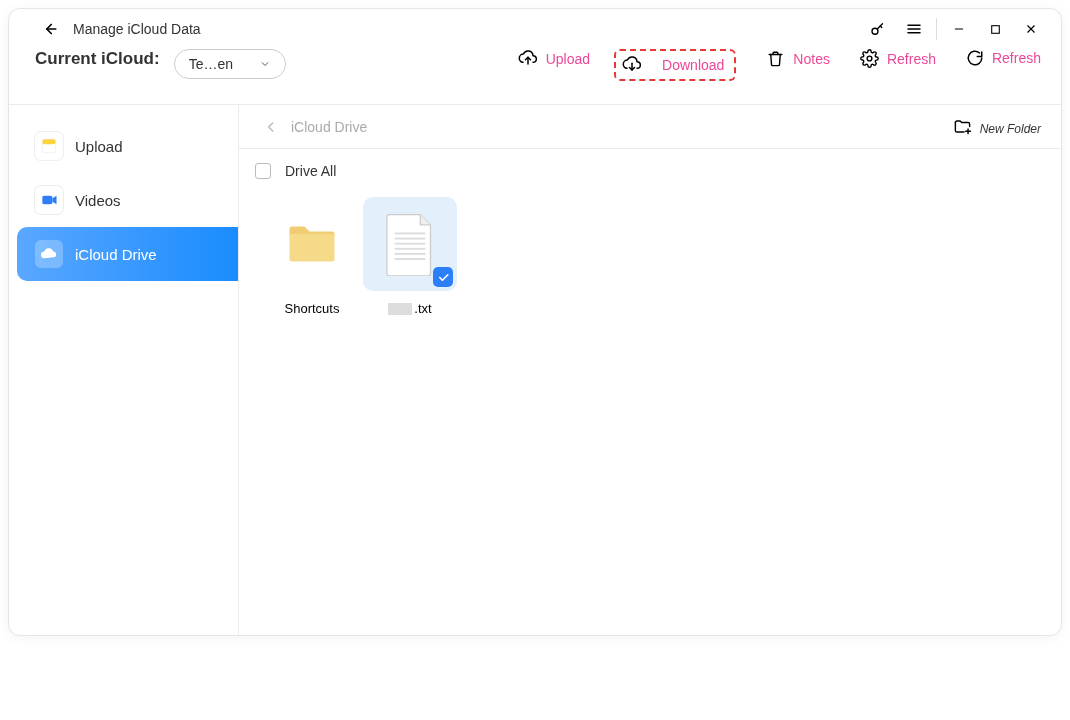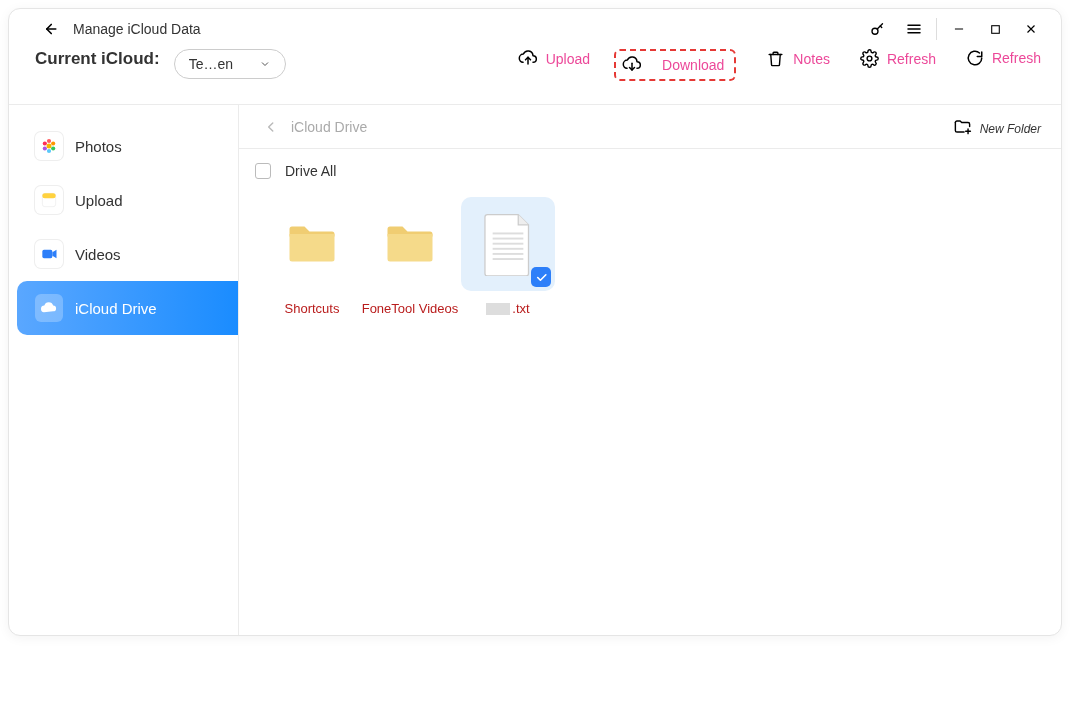--- a/index.html
+++ b/index.html
@@ -43,21 +43,21 @@
   .new-folder { display:flex; align-items:flex-end; font-size:12px; cursor:pointer;font-style:italic; }
   .new-folder svg { margin-right:8px; }
 
   .select-all { display:flex; align-items:center; height:44px; padding-left:16px; font-size:14px; }
   .checkbox { width:16px; height:16px; border:1.5px solid #bbb; border-radius:3px; margin-right:14px; cursor:pointer; }
 
   .grid { display:flex; flex-wrap:wrap; padding:4px 0 0 24px; }
   .grid-item { width:98px; margin-right:0; display:flex; flex-direction:column; align-items:center; cursor:pointer; }
   .grid-thumb { width:94px; height:94px; display:flex; align-items:center; justify-content:center; border-radius:10px; position:relative; }
   .grid-item.selected .grid-thumb { background:#e3f0fc; }
-  .grid-label { font-size:13px; margin-top:10px; text-align:left; color:#b91c1c; white-space:nowrap; }
+  .grid-label { font-size:13px; margin-top:10px; text-align:left; color:#000000; white-space:nowrap; }
   .grid-label .obfus { display:inline-block; width:24px; height:12px; background:#ddd; vertical-align:-2px; margin-right:2px; }
   .check-badge { position:absolute; right:4px; bottom:4px; width:20px; height:20px; border-radius:5px; background:#2d7ff9; display:flex; align-items:center; justify-content:center; }
 </style>
 </head>
 <body>
 
 <div class="window">
 
   <div class="titlebar">
     <div class="back-btn">
@@ -149,34 +149,20 @@
           <path d="M21 12a9 9 0 1 1-3-6.7"></path>
           <path d="M21 4v6h-6"></path>
         </svg>
       <span>Refresh</span>
     </div>
   </div>
 
   <div class="body">
 
     <div class="sidebar">
-      <div class="side-item">
-        <div class="icon-box" style="background:#fff;box-shadow:0 0 0 1px #eee">
-          <svg width="20" height="20" viewBox="0 0 24 24">
-              <circle cx="12" cy="12" r="3" fill="#f7b500"></circle>
-              <circle cx="12" cy="6" r="2.5" fill="#ff5a5f"></circle>
-              <circle cx="17" cy="9" r="2.5" fill="#ff9500"></circle>
-              <circle cx="17" cy="15" r="2.5" fill="#34c759"></circle>
-              <circle cx="12" cy="18" r="2.5" fill="#5ac8fa"></circle>
-              <circle cx="7" cy="15" r="2.5" fill="#af52de"></circle>
-              <circle cx="7" cy="9" r="2.5" fill="#ff2d55"></circle>
-            </svg>
-        </div>
-        <span>Photos</span>
-      </div>
       <div class="side-item">
         <div class="icon-box" style="background:#fff;box-shadow:0 0 0 1px #eee">
           <svg width="20" height="20" viewBox="0 0 24 24">
               <rect x="4" y="4" width="16" height="16" rx="3" fill="#fff" stroke="#eee"></rect>
               <rect x="4" y="4" width="16" height="6" rx="3" fill="#ffd23f"></rect>
             </svg>
         </div>
         <span>Upload</span>
       </div>
       <div class="side-item">
@@ -230,29 +216,20 @@
           <div class="grid-thumb">
             <svg width="60" height="60" viewBox="0 0 24 24">
                 <path d="M3 6a1 1 0 0 1 1-1h5l2 2h9a1 1 0 0 1 1 1v1H3z" fill="#f0cd72"></path>
                 <path d="M3 8h18v10a1 1 0 0 1-1 1H4a1 1 0 0 1-1-1z" fill="#f5da8a"></path>
               </svg>
           </div>
           <div class="grid-label">Shortcuts</div>
         </div>
 
 
-        <div class="grid-item">
-          <div class="grid-thumb">
-            <svg width="60" height="60" viewBox="0 0 24 24">
-                <path d="M3 6a1 1 0 0 1 1-1h5l2 2h9a1 1 0 0 1 1 1v1H3z" fill="#f0cd72"></path>
-                <path d="M3 8h18v10a1 1 0 0 1-1 1H4a1 1 0 0 1-1-1z" fill="#f5da8a"></path>
-              </svg>
-          </div>
-          <div class="grid-label">FoneTool Videos</div>
-        </div>
 
 
         <div class="grid-item selected">
           <div class="grid-thumb">
             <svg width="52" height="64" viewBox="0 0 40 50">
                 <path d="M4 2h24l8 8v38a2 2 0 0 1-2 2H4a2 2 0 0 1-2-2V4a2 2 0 0 1 2-2z" fill="#fff" stroke="#ccc"></path>
                 <path d="M28 2v8h8" fill="#eee" stroke="#ccc"></path>
                 <rect x="8" y="16" width="24" height="1.5" fill="#ddd"></rect>
                 <rect x="8" y="20" width="24" height="1.5" fill="#ddd"></rect>
                 <rect x="8" y="24" width="24" height="1.5" fill="#ddd"></rect>

